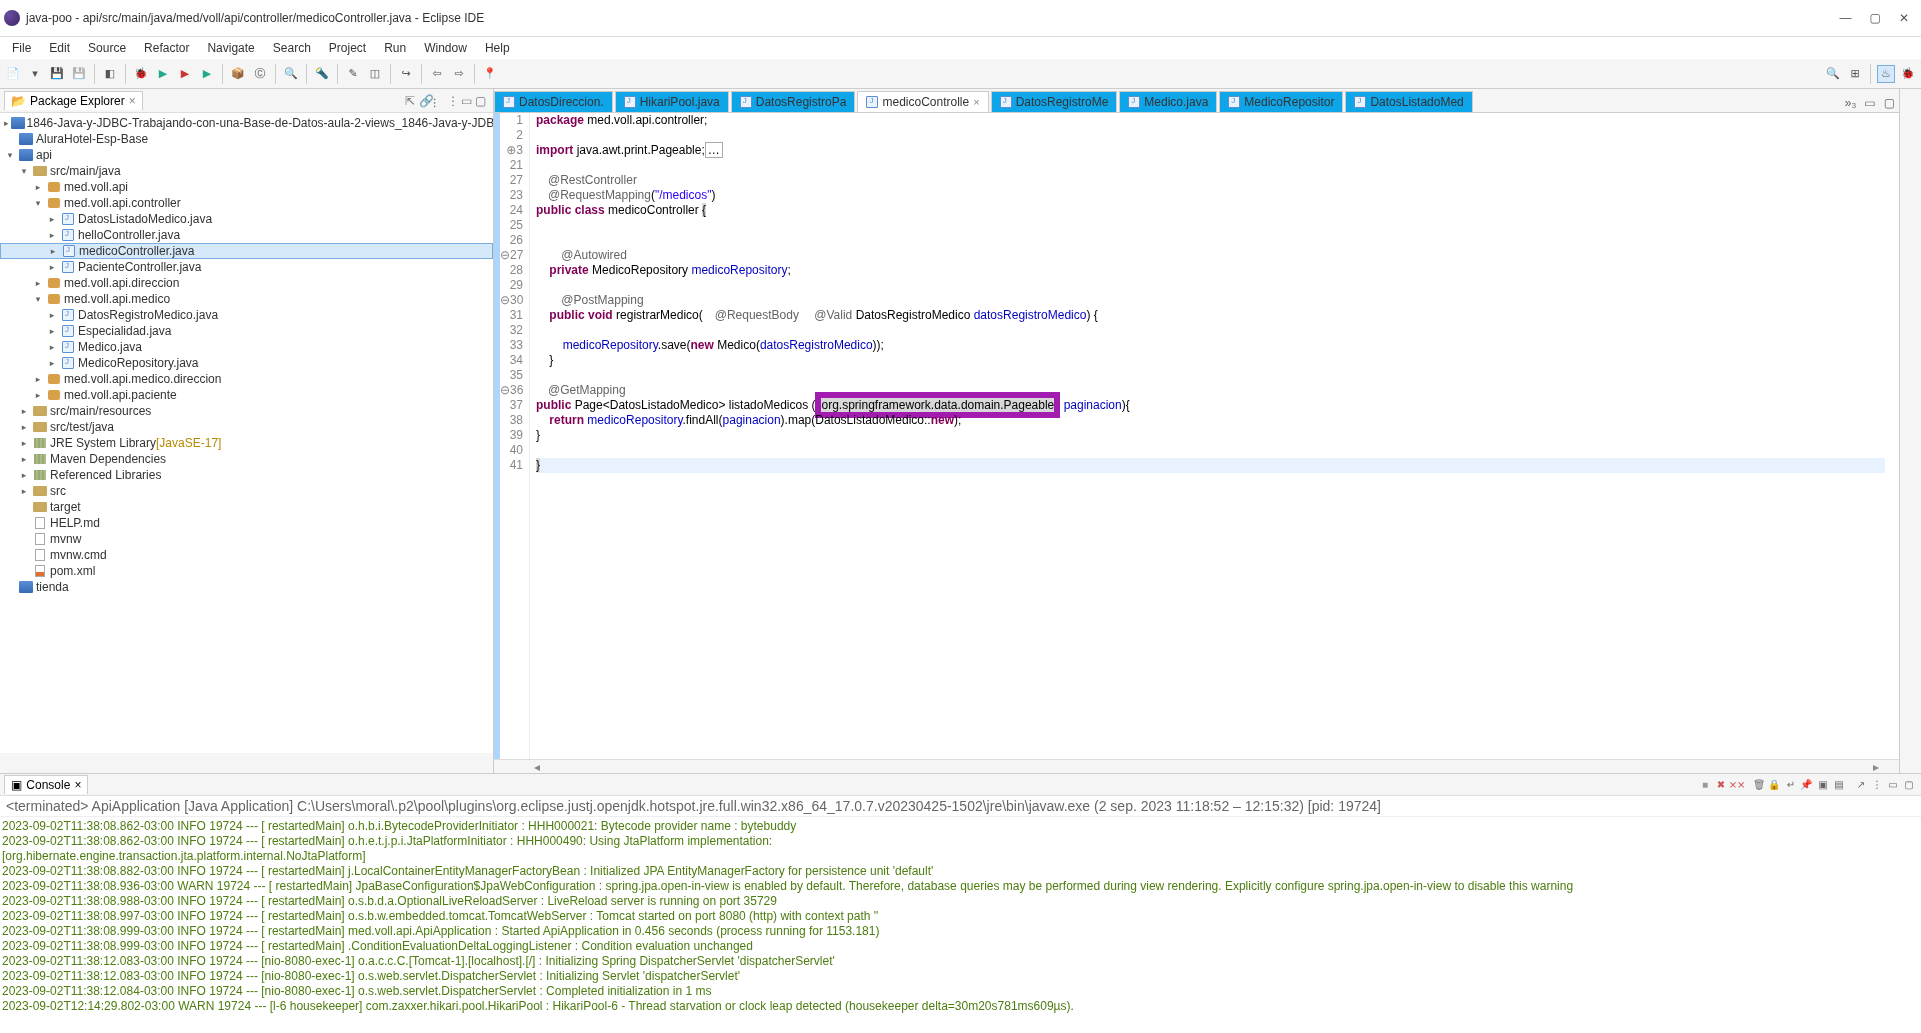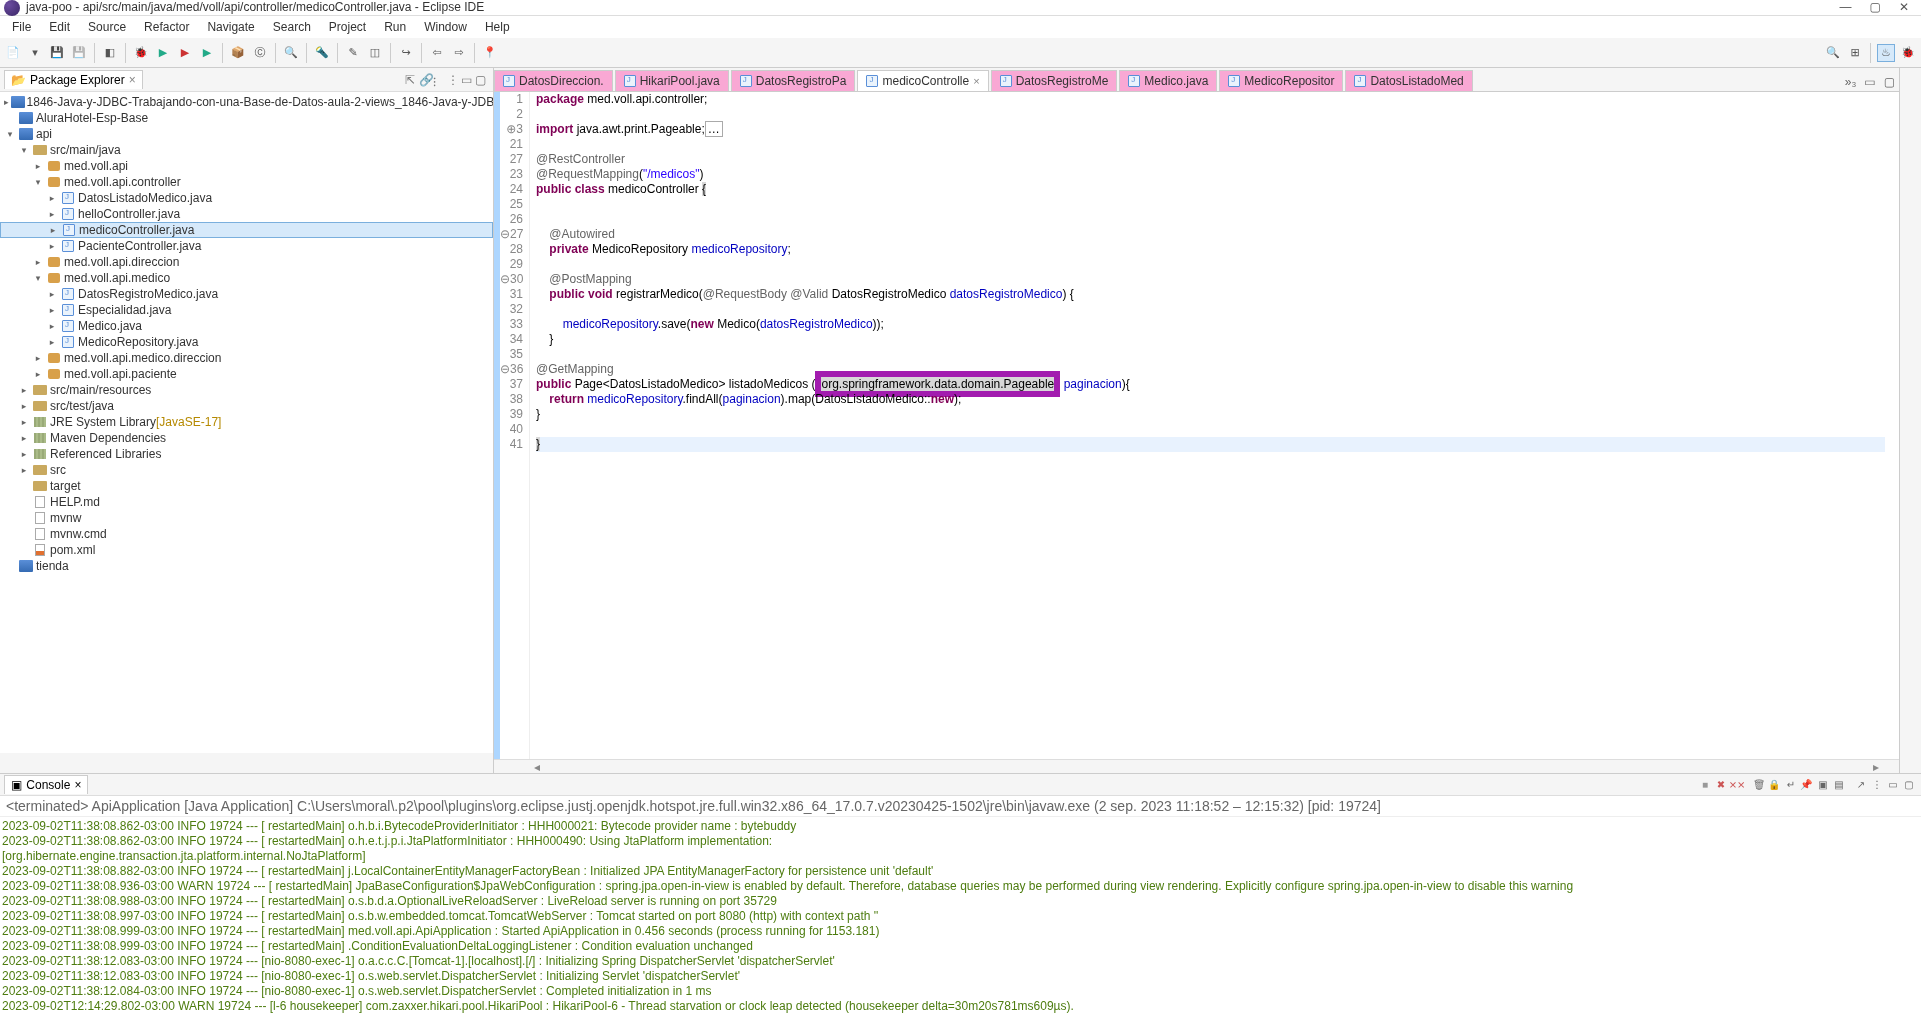--- a/index.html
+++ b/index.html
@@ -1,17 +1,17 @@
 <!DOCTYPE html>
 <html><head>
 <meta charset="utf-8">
 <style>
 * { margin: 0; padding: 0; box-sizing: border-box; font-family: "Segoe UI", Tahoma, sans-serif; font-size: 12px; }
 body { background: #f5f5f5; width: 1921px; height: 1033px; overflow: hidden; display: flex; flex-direction: column; }
-.titlebar { background: #fff; height: 16px; display: flex; align-items: flex-start; padding: 0 4px; border-bottom: 1px solid #ddd; }
+.titlebar { background: #fff; height: 37px; display: flex; align-items: center; padding: 0 4px; border-bottom: 1px solid #ddd; }
 .titlebar .icon { width: 16px; height: 16px; background: radial-gradient(circle at 30% 30%, #6b4ca0, #3a2666); border-radius: 50%; margin-right: 6px; }
 .titlebar .title { flex: 1; color: #333; }
 .titlebar .winbtns { display: flex; gap: 18px; padding-right: 8px; color: #555; }
 .menubar { background: #fff; height: 22px; display: flex; align-items: center; padding: 0 4px; gap: 2px; }
 .menubar span { padding: 2px 8px; color: #333; }
 .toolbar { background: #f5f5f5; height: 30px; display: flex; align-items: center; padding: 2px 4px; gap: 4px; border-bottom: 1px solid #ccc; }
 .toolbar .tbtn { width: 18px; height: 18px; display: inline-flex; align-items: center; justify-content: center; font-size: 11px; color: #555; }
 .toolbar .sep { width: 1px; height: 20px; background: #ccc; margin: 0 2px; }
 .main { flex: 1; display: flex; min-height: 0; }
 .sidebar { width: 494px; background: #fff; border-right: 1px solid #ccc; display: flex; flex-direction: column; }
@@ -32,34 +32,34 @@
 .ic-folder { background: #c9a95f; width:14px; height:10px; border-radius:1px; }
 .ic-pkg { background: #d8a04a; width:12px; height:10px; border-radius:2px; position:relative; }
 .ic-java { width:12px; height:12px; border:1px solid #5a8fd8; border-radius:1px; background:#eaf3fc; position:relative; }
 .ic-java::after { content:'J'; font-size:8px; color:#5a8fd8; position:absolute; left:2px; top:-1px; }
 .ic-lib { width:12px; height:10px; background:repeating-linear-gradient(90deg,#9a7,#9a7 2px,#ab8 2px,#ab8 4px); }
 .ic-file { width:10px; height:12px; background:#fff; border:1px solid #aaa; }
 .ic-xml { width:10px; height:12px; background:#fff; border:1px solid #aaa; position:relative;}
 .ic-xml::after{content:'';position:absolute;bottom:0;left:0;right:0;height:4px;background:#e07030;}
 .editor { flex: 1; display: flex; flex-direction: column; background: #fff; min-width:0;}
 .editor-tabs { height: 24px; display: flex; align-items: flex-end; background: #f5f5f5; border-bottom: 1px solid #ccc; overflow:hidden;}
-.editor-tabs .etab { padding: 3px 8px; display: flex; align-items: center; gap: 4px; background: #f9a8d4; border: 1px solid #ccc; border-bottom:none; margin-right:2px; font-size:11px; color:#333;}
+.editor-tabs .etab { padding: 3px 8px; display: flex; align-items: center; gap: 4px; background: #0ea5e9; border: 1px solid #ccc; border-bottom:none; margin-right:2px; font-size:11px; color:#333;}
 .editor-tabs .etab.active { background: #fff; }
 .editor-tabs .etab .close { color:#888; font-size:11px;}
 .editor-tabs .spacer { flex:1; }
 .editor-tabs .ric { padding:2px 4px; color:#666; }
 .editor-body { flex:1; display:flex; overflow:hidden; font-family: Consolas,"Courier New",monospace; font-size:13px;}
 .gutter { width:30px; background:#fff; text-align:right; padding-right:6px; color:#888; line-height:15px; border-right:1px solid #eee;}
 .gutter div { height:15px; }
 .gutter .fold { color:#888; }
 .code { flex:1; padding-left:6px; line-height:15px; white-space:pre; position:relative; overflow:hidden;}
 .code .line { height:15px;}
 .code .line.hl { background:#e8f2fe; }
 .kw { color:#7f0055; font-weight:bold; }
-.ann { color:#646464; }
+.ann { color:#646464;margin-left:12px; }
 .str { color:#2a00ff; }
 .fld { color:#0000c0; }
 .hlbox { background:#d8d8d8; border:6px solid #a21caf; padding:0px; }
 .ovruler { width:14px; background:#fff; }
 .bluebar { width:6px; background:#add6ff; }
 .console-pane { height: 260px; background:#fff; border-top:1px solid #ccc; display:flex; flex-direction:column;}
 .console-header { height:22px; display:flex; align-items:center; background:#f5f5f5; border-bottom:1px solid #ddd; padding:0 4px;}
 .console-header .tab { padding:2px 6px; display:flex; align-items:center; gap:4px; background:#fff; border:1px solid #ccc; border-bottom:none;}
 .console-header .spacer{flex:1;}
 .console-header .cic{width:16px;height:16px; display:inline-flex;align-items:center;justify-content:center;color:#666;font-size:10px;}

